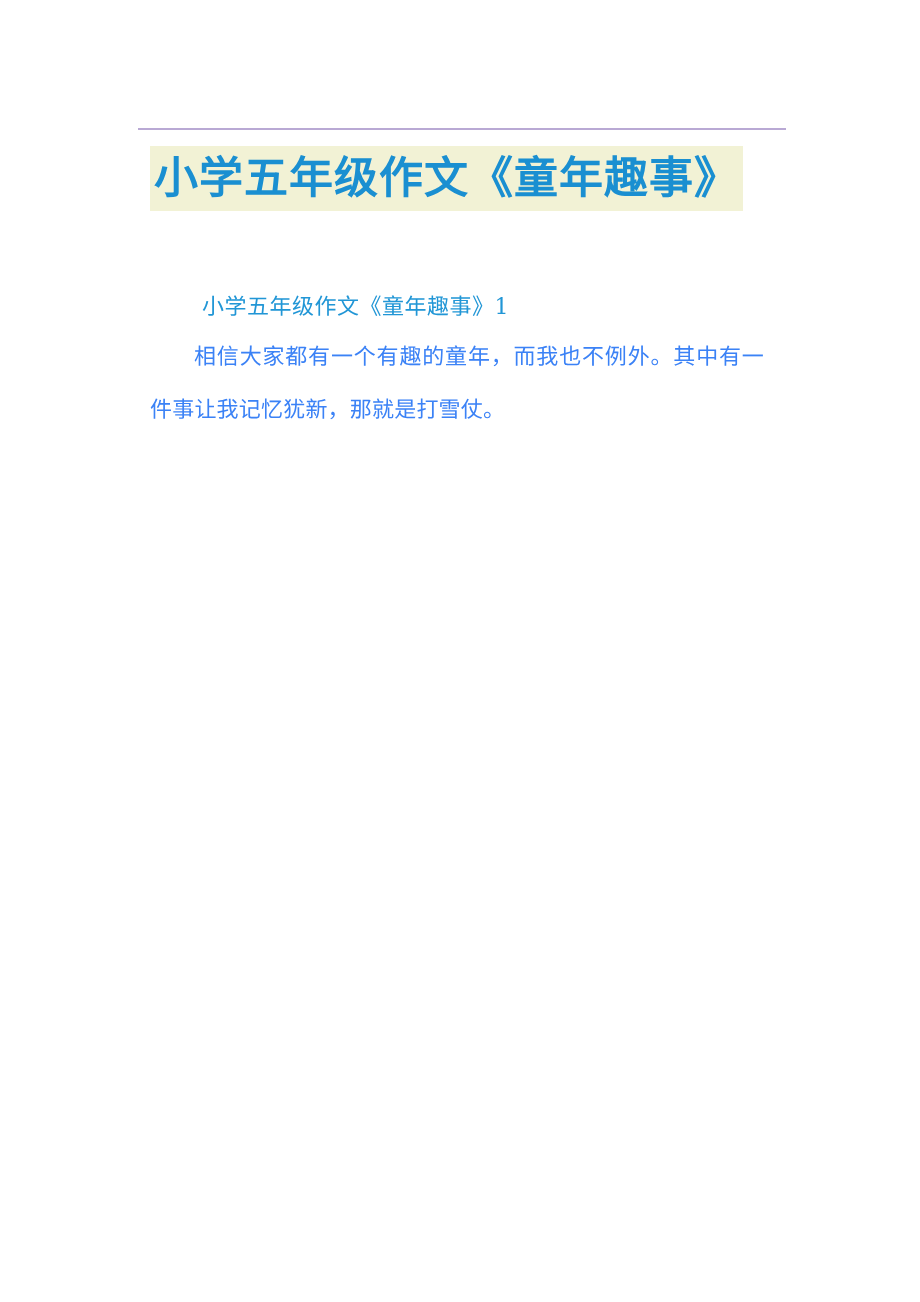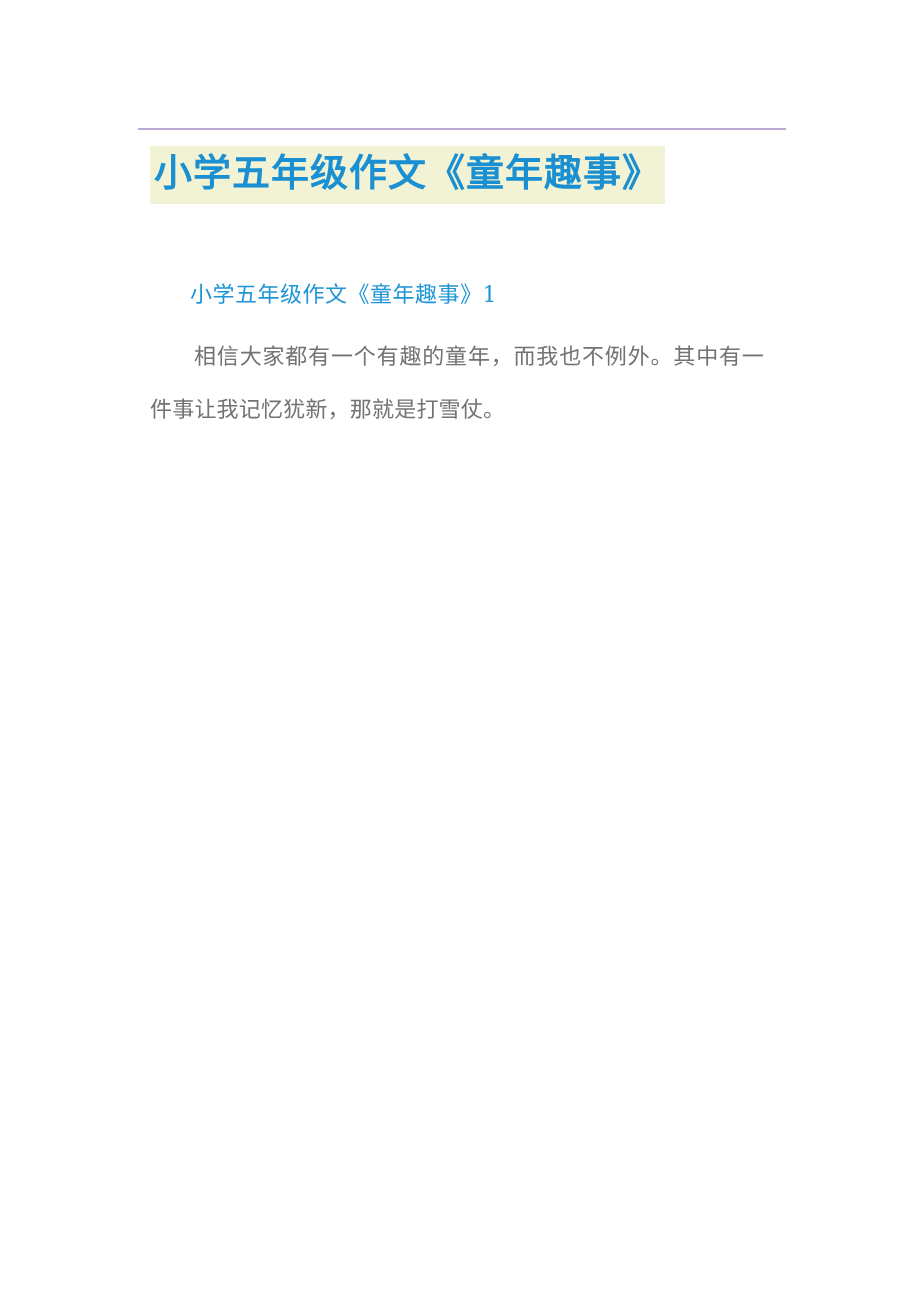--- a/index.html
+++ b/index.html
@@ -50,32 +50,32 @@
     width: 640px;
   }
   .doc-title {
     display: inline-block;
     margin: 0;
     padding: 4px 4px 6px 4px;
     background: #f2f2d5;
     color: #1a8fd1;
     font-family: "DejaVu Sans", "Liberation Sans", sans-serif;
     font-weight: bold;
-    font-size: 38px;
+    font-size: 44px;
     line-height: 1.25;
     letter-spacing: 1px;
     white-space: nowrap;
   }
 
   
   .subtitle {
     position: absolute;
     left: 186px;
     top: 274px;
-    margin: 4px;
+    margin: 16px;
     color: #2196d6;
     font-family: "DejaVu Serif", "Liberation Serif", serif;
     font-weight: normal;
     font-size: 22px;
     line-height: 1.5;
     letter-spacing: 0.5px;
     white-space: nowrap;
   }
 
   
@@ -84,21 +84,21 @@
     left: 150px;
     top: 330px;
     width: 614px;
   }
 
   .para {
     margin: 0 0 14px 0;
     font-family: "DejaVu Serif", "Liberation Serif", serif;
     font-size: 22px;
     line-height: 53px;
-    color: #737373;
+    color: #3b82f6;
     text-indent: 2em;
     text-align: justify;
     text-justify: inter-ideograph;
     letter-spacing: 0.2px;
     word-break: break-all;
   }
 
   .para:last-child {
     margin-bottom: 0;
   }

